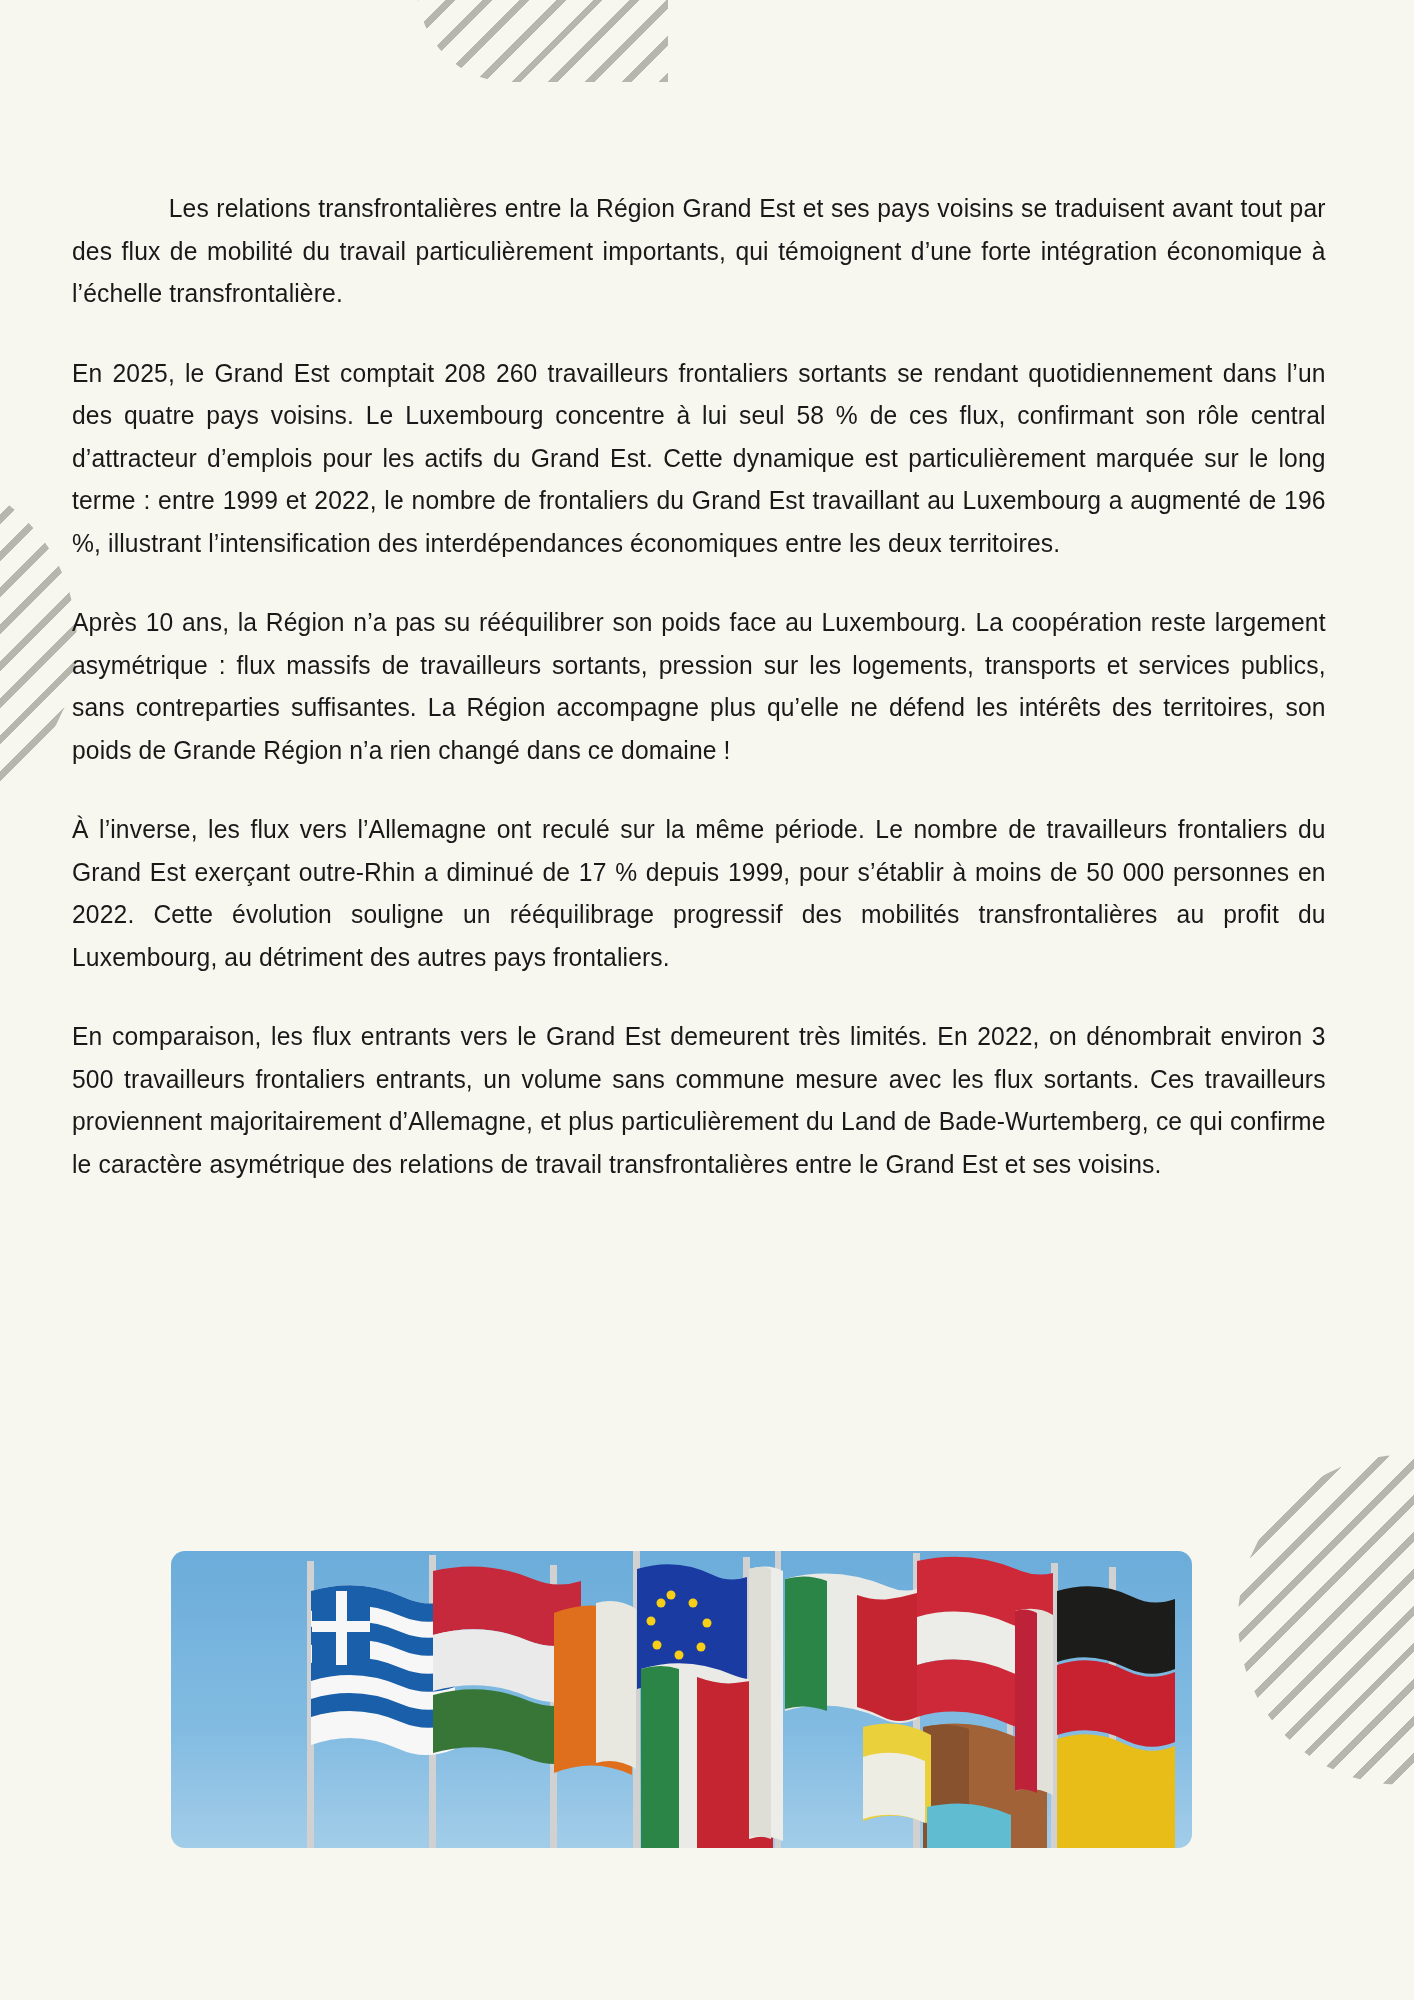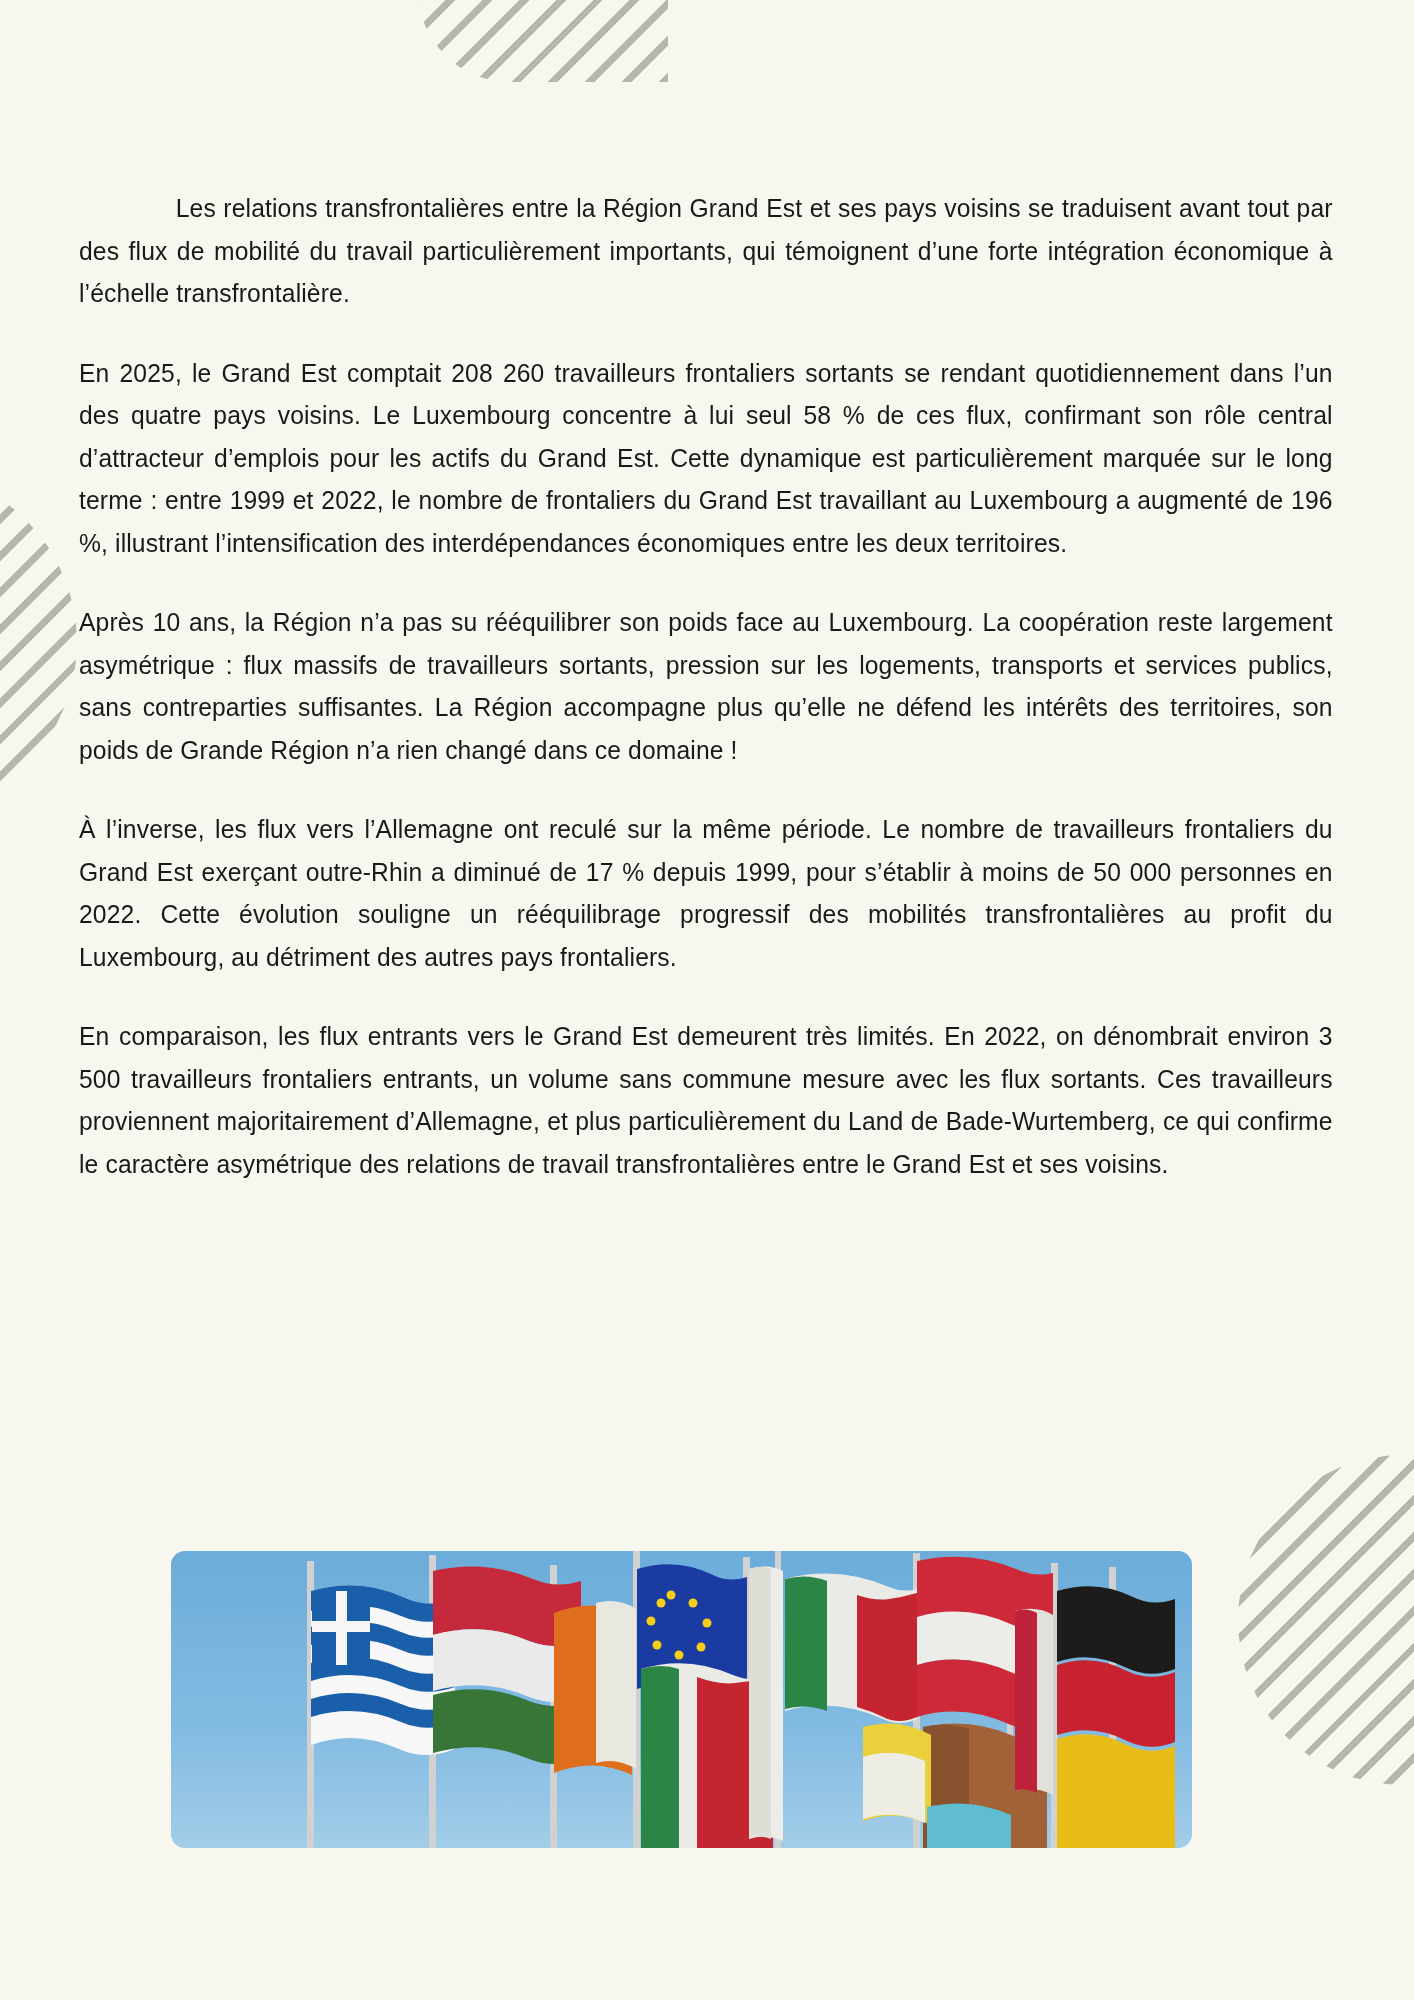--- a/index.html
+++ b/index.html
@@ -49,21 +49,21 @@
     left: 1238px;
     width: 190px;
     height: 330px;
     border-top-left-radius: 190px;
     border-bottom-left-radius: 190px;
   }
 
   
   #content {
     position: absolute;
-    left: 79px;
+    left: 72px;
     top: 0;
     width: 1257px;
   }
 
   .para {
     font-size: 26.5px;
     line-height: 42.5px;
     color: #191919;
     text-align: justify;
     text-justify: inter-word;

